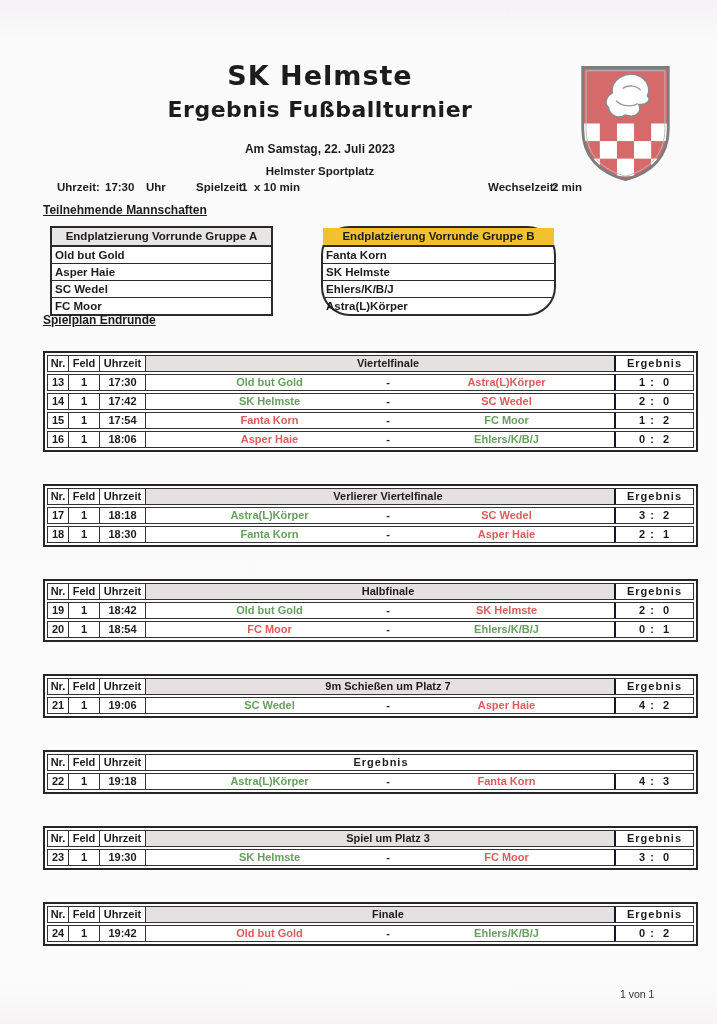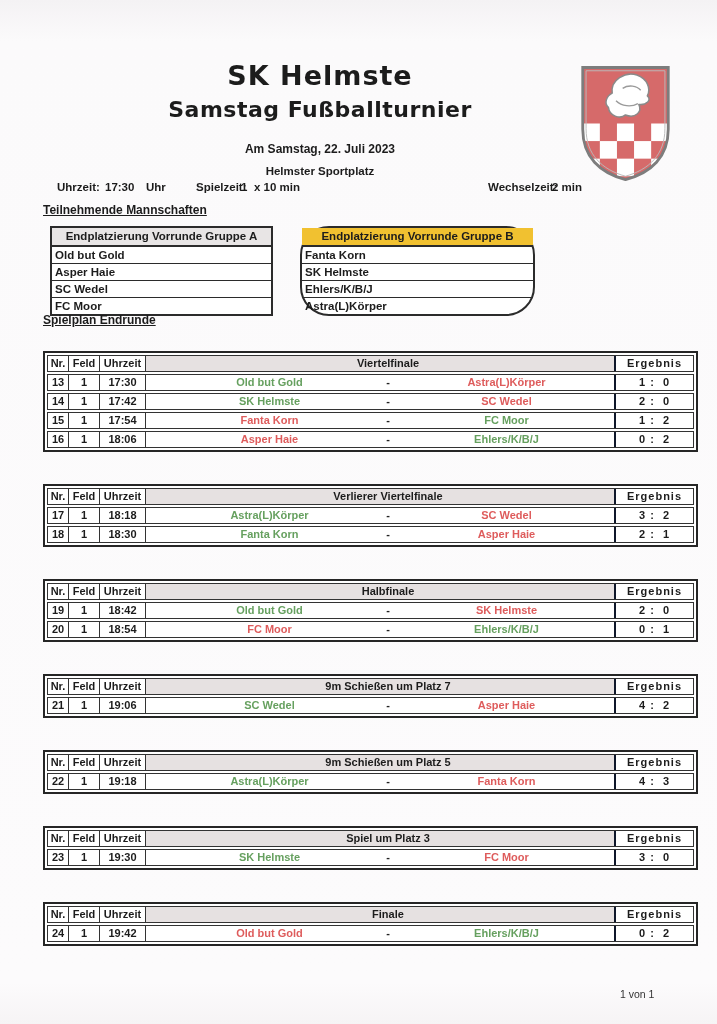--- a/index.html
+++ b/index.html
@@ -25,21 +25,21 @@
   .i-uhr-l{left:57px;} .i-uhr-v{left:105px;} .i-uhr-u{left:146px;}
   .i-spl-l{left:196px;} .i-spl-v{left:241px;} .i-spl-u{left:254px;}
   .i-wex-l{left:488px;} .i-wex-v{left:552px;}
   
   .sec-heading{position:absolute;left:43px;font-size:12px;font-weight:bold;text-decoration:underline;}
   .h-teams{top:203px;}
   .h-plan{top:312px;}
   
   .groups-row{position:absolute;top:226px;left:50px;width:648px;display:flex;}
   .group-table{border:2px solid #2b2b2b;background:#fff;box-sizing:border-box;}
-  .group-table.g0{width:223px;margin-right:27px;}
+  .group-table.g0{width:223px;margin-right:48px;}
   .group-table.g1{width:235px;border-radius:29px;}
   .group-header{height:17px;line-height:17px;text-align:center;font-weight:bold;font-size:11.5px;
     border-bottom:2px solid #2b2b2b;background:#e8e5e5;white-space:nowrap;}
   .group-row{height:16px;line-height:16px;font-weight:bold;font-size:11.5px;padding-left:3px;
     border-bottom:1px solid #2b2b2b;white-space:nowrap;}
   .group-row:last-child{border-bottom:none;}
   
   .rounds{position:absolute;top:313px;left:43px;width:655px;}
   .rounds-spacer{height:24px;}
   .match-table{border:2px solid #262626;background:#fff;padding:2px;margin-bottom:32px;box-sizing:border-box;}
@@ -56,21 +56,21 @@
   
   .footer{position:absolute;top:988px;left:620px;font-size:10.5px;color:#333;}
 </style>
 </head>
 <body>
 
 <div class="page">
 
   <div class="title-block">
     <div class="title">SK Helmste</div>
-    <div class="subtitle">Samstag Fußballturnier</div>
+    <div class="subtitle">Ergebnis Fußballturnier</div>
     <div class="date-line">Am Samstag, 22. Juli 2023</div>
     <div class="venue-line">Helmster Sportplatz</div>
   </div>
 
   <div class="crest">
     <svg viewBox="0 0 100 128" width="95" height="123">
       <defs>
         <clipPath id="shieldClip">
           <path d="M5,5 H95 V70 C95,99 77,116 50,123 C23,116 5,99 5,70 Z"></path>
         </clipPath>
@@ -265,21 +265,20 @@
             <div class="away" style="color: rgb(222, 92, 92);">Asper Haie</div>
           </div>
           <div class="m-cell c-erg">4 :&nbsp;&nbsp;2</div>
         </div>
       </div>
       <div class="match-table">
     <div class="m-row m-head">
       <div class="m-cell c-nr">Nr.</div>
       <div class="m-cell c-feld">Feld</div>
       <div class="m-cell c-time">Uhrzeit</div>
-      <div class="m-cell c-round">9m Schießen um Platz 5</div>
       <div class="m-cell c-erg">Ergebnis</div>
     </div>
   <div class="m-row m-body">
           <div class="m-cell c-nr">22</div>
           <div class="m-cell c-feld">1</div>
           <div class="m-cell c-time">19:18</div>
           <div class="m-cell c-round">
             <div class="home" style="color: rgb(102, 160, 95);">Astra(L)Körper</div>
             <div class="dash">-</div>
             <div class="away" style="color: rgb(222, 92, 92);">Fanta Korn</div>

